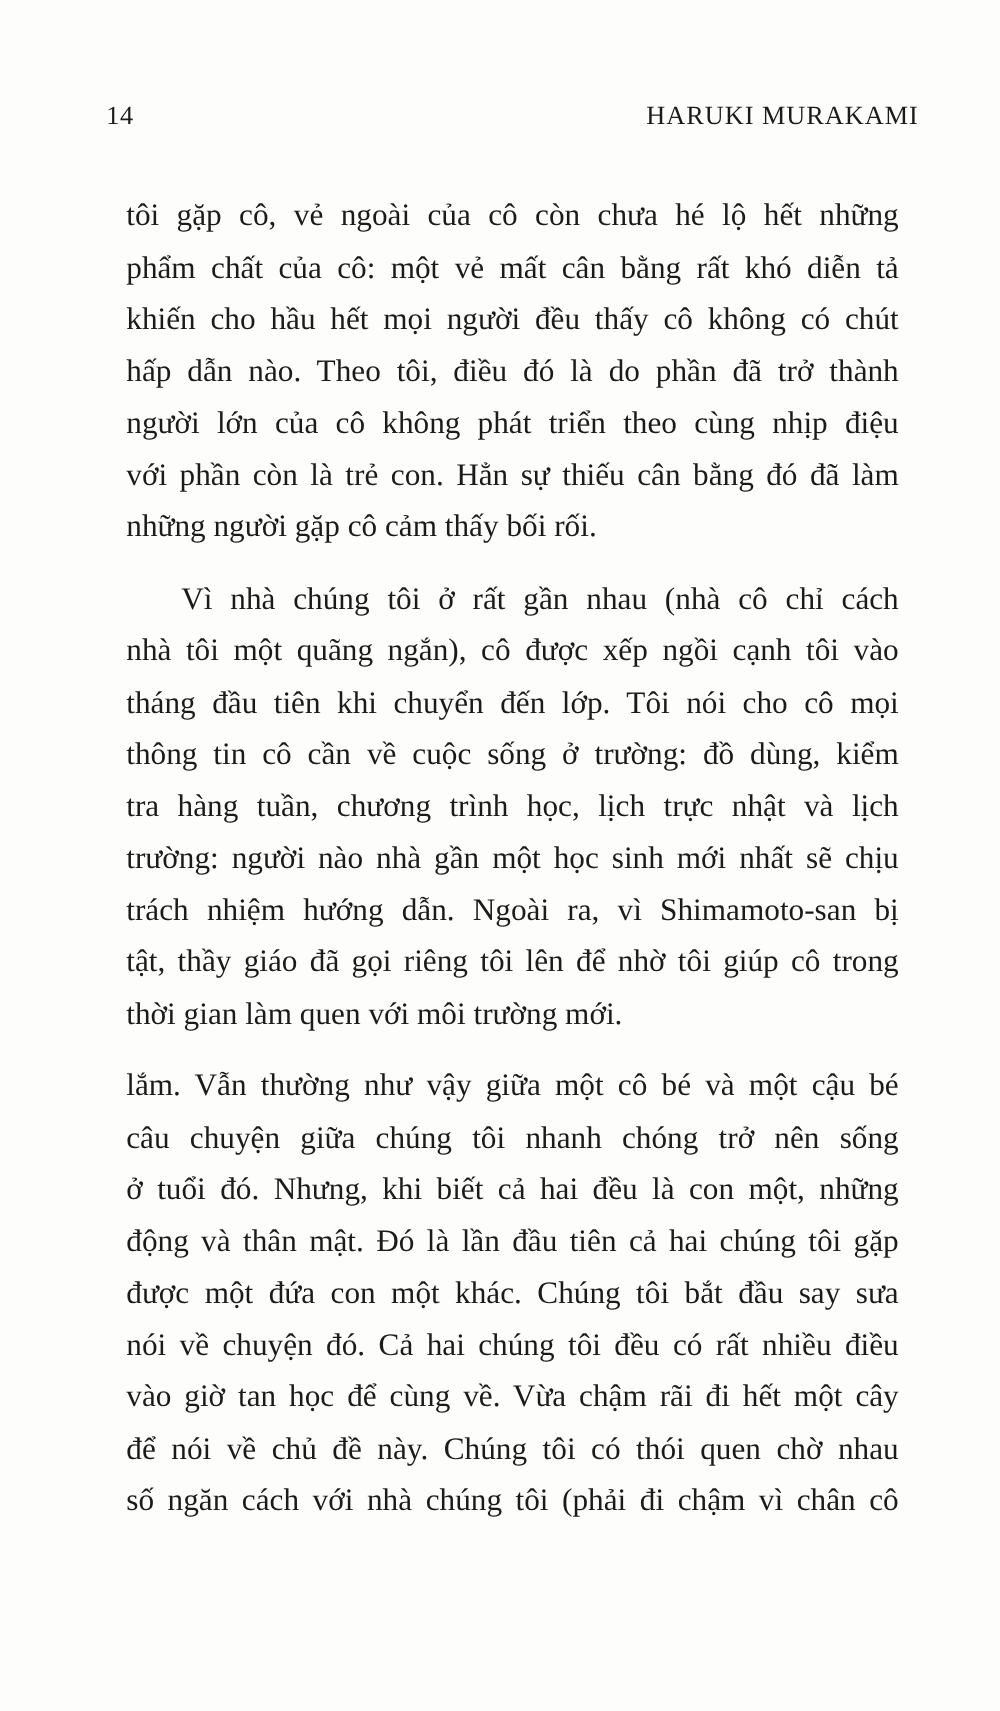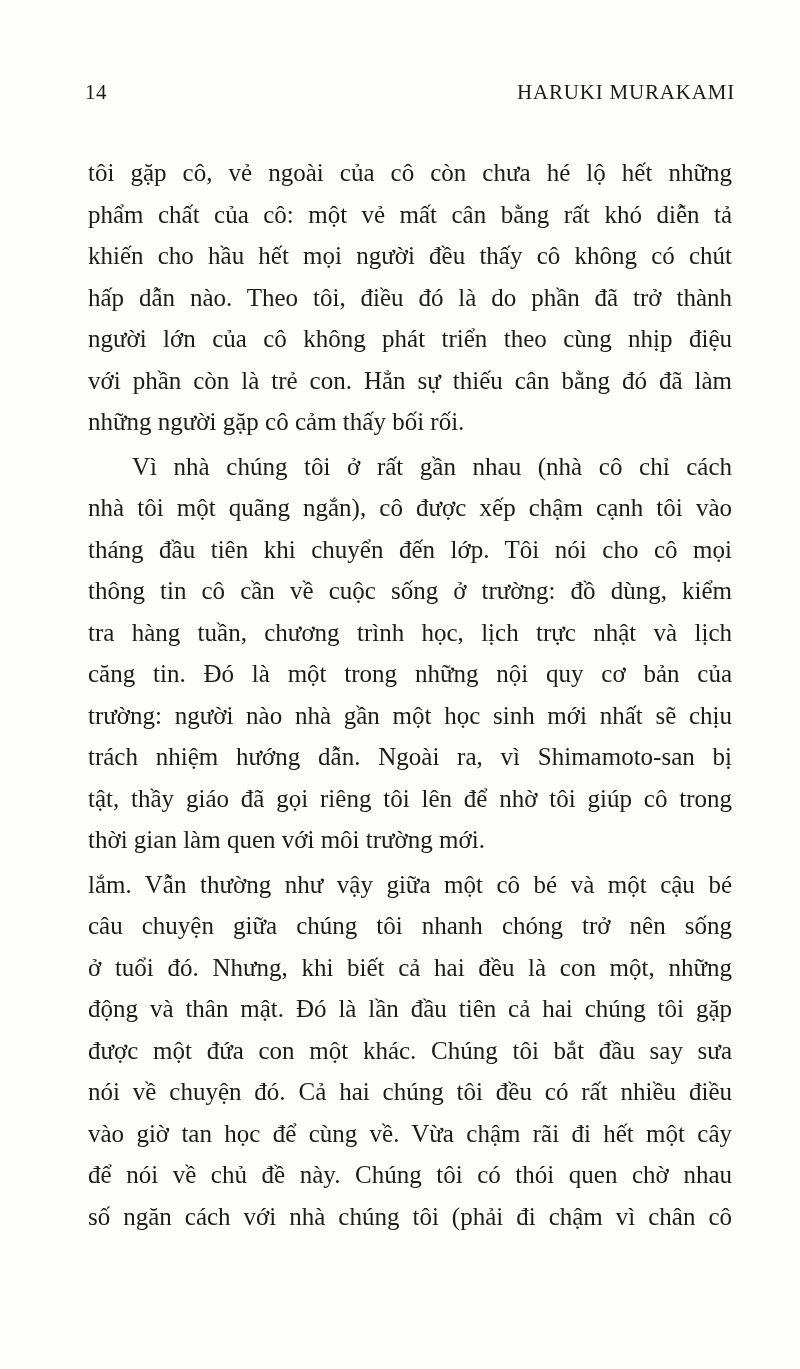--- a/index.html
+++ b/index.html
@@ -32,21 +32,21 @@
   }
   .header .running {
     letter-spacing: 0.8px;
   }
   .body-text {
     font-size: 25px;
     line-height: 41.5px;
     width: 650px;
   }
   .paragraph {
-    margin: 3px;
+    margin: 16px;
   }
   .line {
     text-align: justify;
     text-align-last: justify;
     white-space: normal;
   }
   .line.indent {
     padding-left: 44px;
   }
   .line.para-end {
@@ -66,25 +66,24 @@
         <div class="line">tôi gặp cô, vẻ ngoài của cô còn chưa hé lộ hết những</div>
         <div class="line">phẩm chất của cô: một vẻ mất cân bằng rất khó diễn tả</div>
         <div class="line">khiến cho hầu hết mọi người đều thấy cô không có chút</div>
         <div class="line">hấp dẫn nào. Theo tôi, điều đó là do phần đã trở thành</div>
         <div class="line">người lớn của cô không phát triển theo cùng nhịp điệu</div>
         <div class="line">với phần còn là trẻ con. Hẳn sự thiếu cân bằng đó đã làm</div>
         <div class="line para-end">những người gặp cô cảm thấy bối rối.</div>
       </div>
       <div class="paragraph">
         <div class="line indent">Vì nhà chúng tôi ở rất gần nhau (nhà cô chỉ cách</div>
-        <div class="line">nhà tôi một quãng ngắn), cô được xếp chậm cạnh tôi vào</div>
+        <div class="line">nhà tôi một quãng ngắn), cô được xếp ngồi cạnh tôi vào</div>
         <div class="line">tháng đầu tiên khi chuyển đến lớp. Tôi nói cho cô mọi</div>
         <div class="line">thông tin cô cần về cuộc sống ở trường: đồ dùng, kiểm</div>
         <div class="line">tra hàng tuần, chương trình học, lịch trực nhật và lịch</div>
-        <div class="line">căng tin. Đó là một trong những nội quy cơ bản của</div>
         <div class="line">trường: người nào nhà gần một học sinh mới nhất sẽ chịu</div>
         <div class="line">trách nhiệm hướng dẫn. Ngoài ra, vì Shimamoto-san bị</div>
         <div class="line">tật, thầy giáo đã gọi riêng tôi lên để nhờ tôi giúp cô trong</div>
         <div class="line para-end">thời gian làm quen với môi trường mới.</div>
       </div>
       <div class="paragraph">
         <div class="line">lắm. Vẫn thường như vậy giữa một cô bé và một cậu bé</div>
         <div class="line">câu chuyện giữa chúng tôi nhanh chóng trở nên sống</div>
         <div class="line">ở tuổi đó. Nhưng, khi biết cả hai đều là con một, những</div>
         <div class="line">động và thân mật. Đó là lần đầu tiên cả hai chúng tôi gặp</div>

